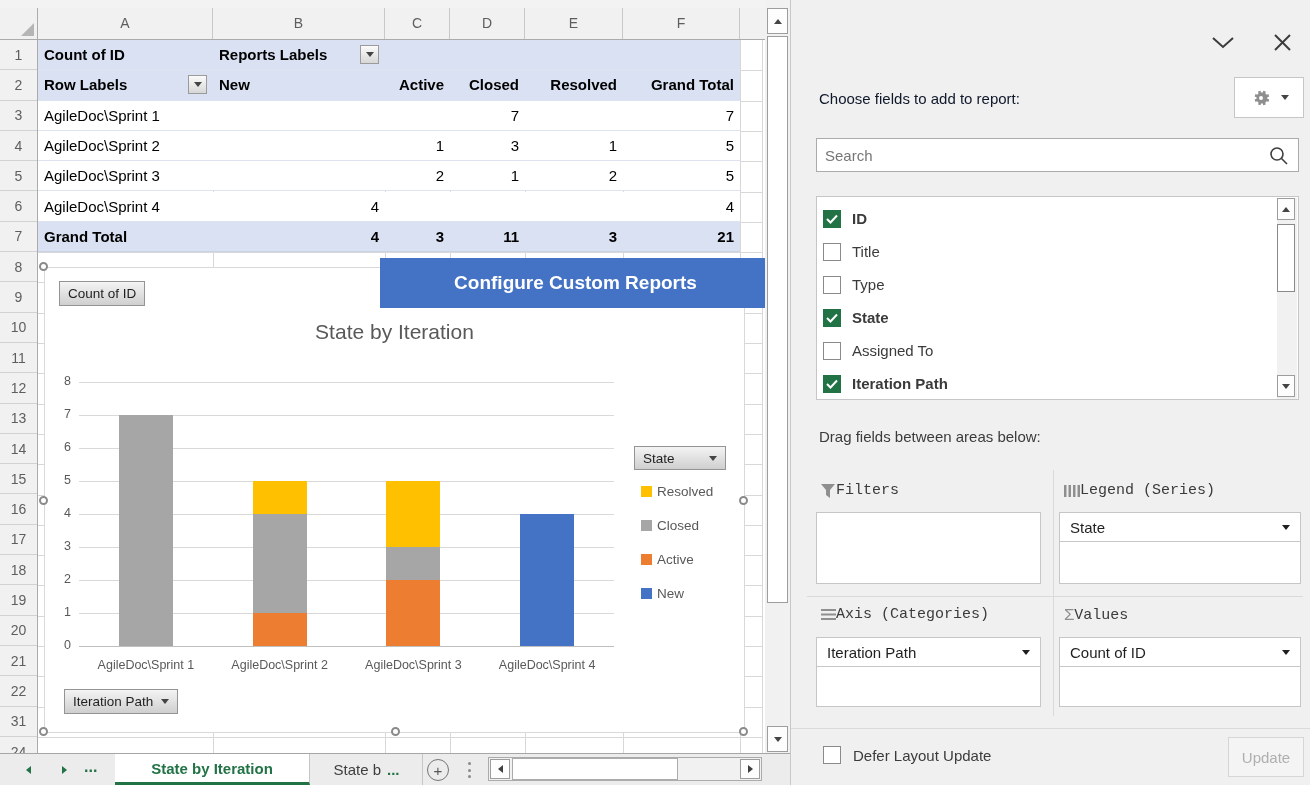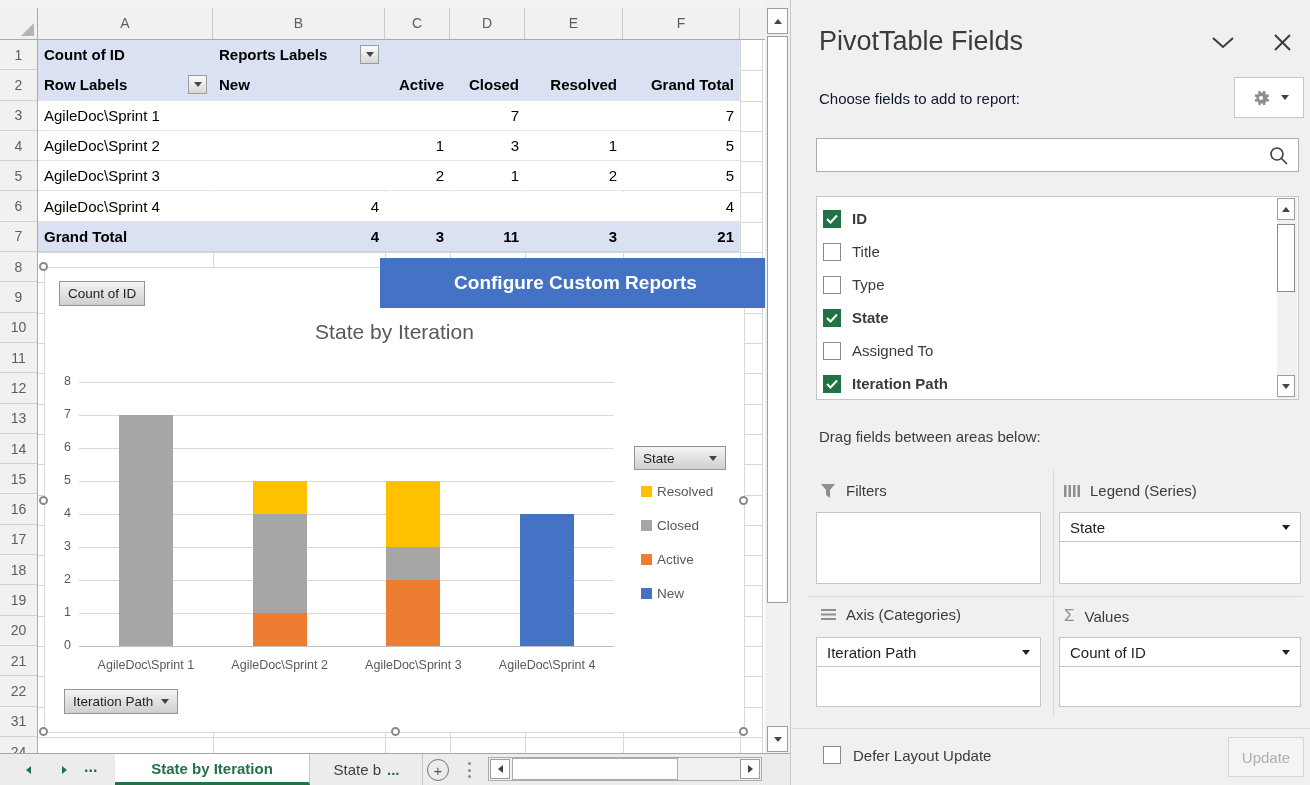--- a/index.html
+++ b/index.html
@@ -68,21 +68,21 @@
   #searchbox input { position:absolute; left:8px; top:0; width:440px; height:32px; border:none; outline:none; font-size:15px; color:#333; background:transparent; font-family:"Liberation Sans",sans-serif; }
   #searchbox input::placeholder { color:#767676; }
   #fieldlist { position:absolute; left:25px; top:196px; width:483px; height:204px; background:#fff; border:1px solid #C6C6C6; }
   .fitem { position:absolute; left:6px; height:33px; display:flex; align-items:center;justify-content:flex-end; }
   .cb { width:18px; height:18px; flex:0 0 auto; display:flex; align-items:center; justify-content:center; }
   .cb.off { background:#fff; border:1px solid #8a8a8a; }
   .cb.on { background:#217346; border:1px solid #217346; }
   .flabel { margin-left:11px; font-size:15px; color:#3b3b3b; }
   #listscroll { position:absolute; right:1px; top:1px; width:20px; height:201px; background:#F1F1F1; }
   #pane-drag { position:absolute; left:28px; top:428px; font-size:15px; color:#3b3b3b; }
-  .qhdr { position:absolute; font-size:15px; color:#3b3b3b; display:flex; align-items:center; gap:10px; }
+  .qhdr { position:absolute; font-size:15px; color:#3b3b3b; display:flex; align-items:center; gap:0;font-family:Liberation Mono, monospace; }
   .qbox { position:absolute; background:#fff; border:1px solid #C6C6C6; }
   .pill { position:absolute; left:-1px; top:-1px; right:-1px; height:30px; background:#fff; border:1px solid #C6C6C6; display:flex; align-items:center; font-size:15px; color:#1f1f1f; padding:0 10px; }
   .pill .tri-d { margin-left:auto; border-top-color:#1f1f1f; }
   .divider { position:absolute; background:#DADADA; }
   #deferrow { position:absolute; left:32px; top:746px; display:flex; align-items:center;justify-content:flex-end; }
   #deferlabel { margin-left:12px; font-size:15px; color:#3b3b3b; }
   #updatebtn { position:absolute; left:437px; top:737px; width:76px; height:40px; background:#F4F4F4; border:1px solid #D6D6D6; color:#AFAFAF; font-size:15px; display:flex; align-items:center; justify-content:center; }
   .icon-gray { color:#8f8f8f; }
 </style>
 </head>
@@ -337,37 +337,37 @@
         <i class="tri tri-l"></i>
       </div>
     <div id="hthumb"></div>
     <div class="sbtn" style="right:1px; top:1px; width:20px; height:20px;">
         <i class="tri tri-r"></i>
       </div>
   </div>
 </div>
 
 <div id="pane">
-  <div id="pane-title">PivotTable Fields</div>
   <svg class="abs" style="left:420px; top:36px;" width="24" height="14">
       <polyline points="2,2 12,11 22,2" fill="none" stroke="#3b3b3b" stroke-width="2"></polyline>
     </svg>
   <svg class="abs" style="left:483px; top:34px;" width="17" height="17">
       <line x1="1" y1="1" x2="16" y2="16" stroke="#3b3b3b" stroke-width="2"></line>
       <line x1="16" y1="1" x2="1" y2="16" stroke="#3b3b3b" stroke-width="2"></line>
     </svg>
   <div id="pane-choose">Choose fields to add to report:</div>
   <div id="gearbtn">
     <svg width="22" height="22" viewBox="0 0 24 24">
         <path fill="#8f8f8f" d="M12 8a4 4 0 100 8 4 4 0 000-8zm8.9 5.4l-2-.3a7 7 0 000-2.2l2-.3-.8-2.9-1.9.7a7 7 0 00-1.6-1.6l.7-1.9-2.9-.8-.3 2a7 7 0 00-2.2 0l-.3-2-2.9.8.7 1.9a7 7 0 00-1.6 1.6l-1.9-.7-.8 2.9 2 .3a7 7 0 000 2.2l-2 .3.8 2.9 1.9-.7a7 7 0 001.6 1.6l-.7 1.9 2.9.8.3-2a7 7 0 002.2 0l.3 2 2.9-.8-.7-1.9a7 7 0 001.6-1.6l1.9.7.8-2.9z"></path>
         <circle cx="12" cy="12" r="2.2" fill="#fff"></circle>
       </svg>
     <i class="tri tri-d"></i>
   </div>
   <div id="searchbox">
+    <input type="text" placeholder="Search" style="">
     <svg class="abs" style="right:9px; top:7px;" width="20" height="20">
         <circle cx="8" cy="8" r="6" fill="none" stroke="#3f3f3f" stroke-width="1.6"></circle>
         <line x1="12.5" y1="12.5" x2="18" y2="18" stroke="#3f3f3f" stroke-width="1.6"></line>
       </svg>
   </div>
   <div id="fieldlist">
     <div id="listscroll">
       <div class="sbtn" style="left:0px; top:0px; width:18px; height:22px;">
           <i class="tri tri-u"></i>
         </div>

